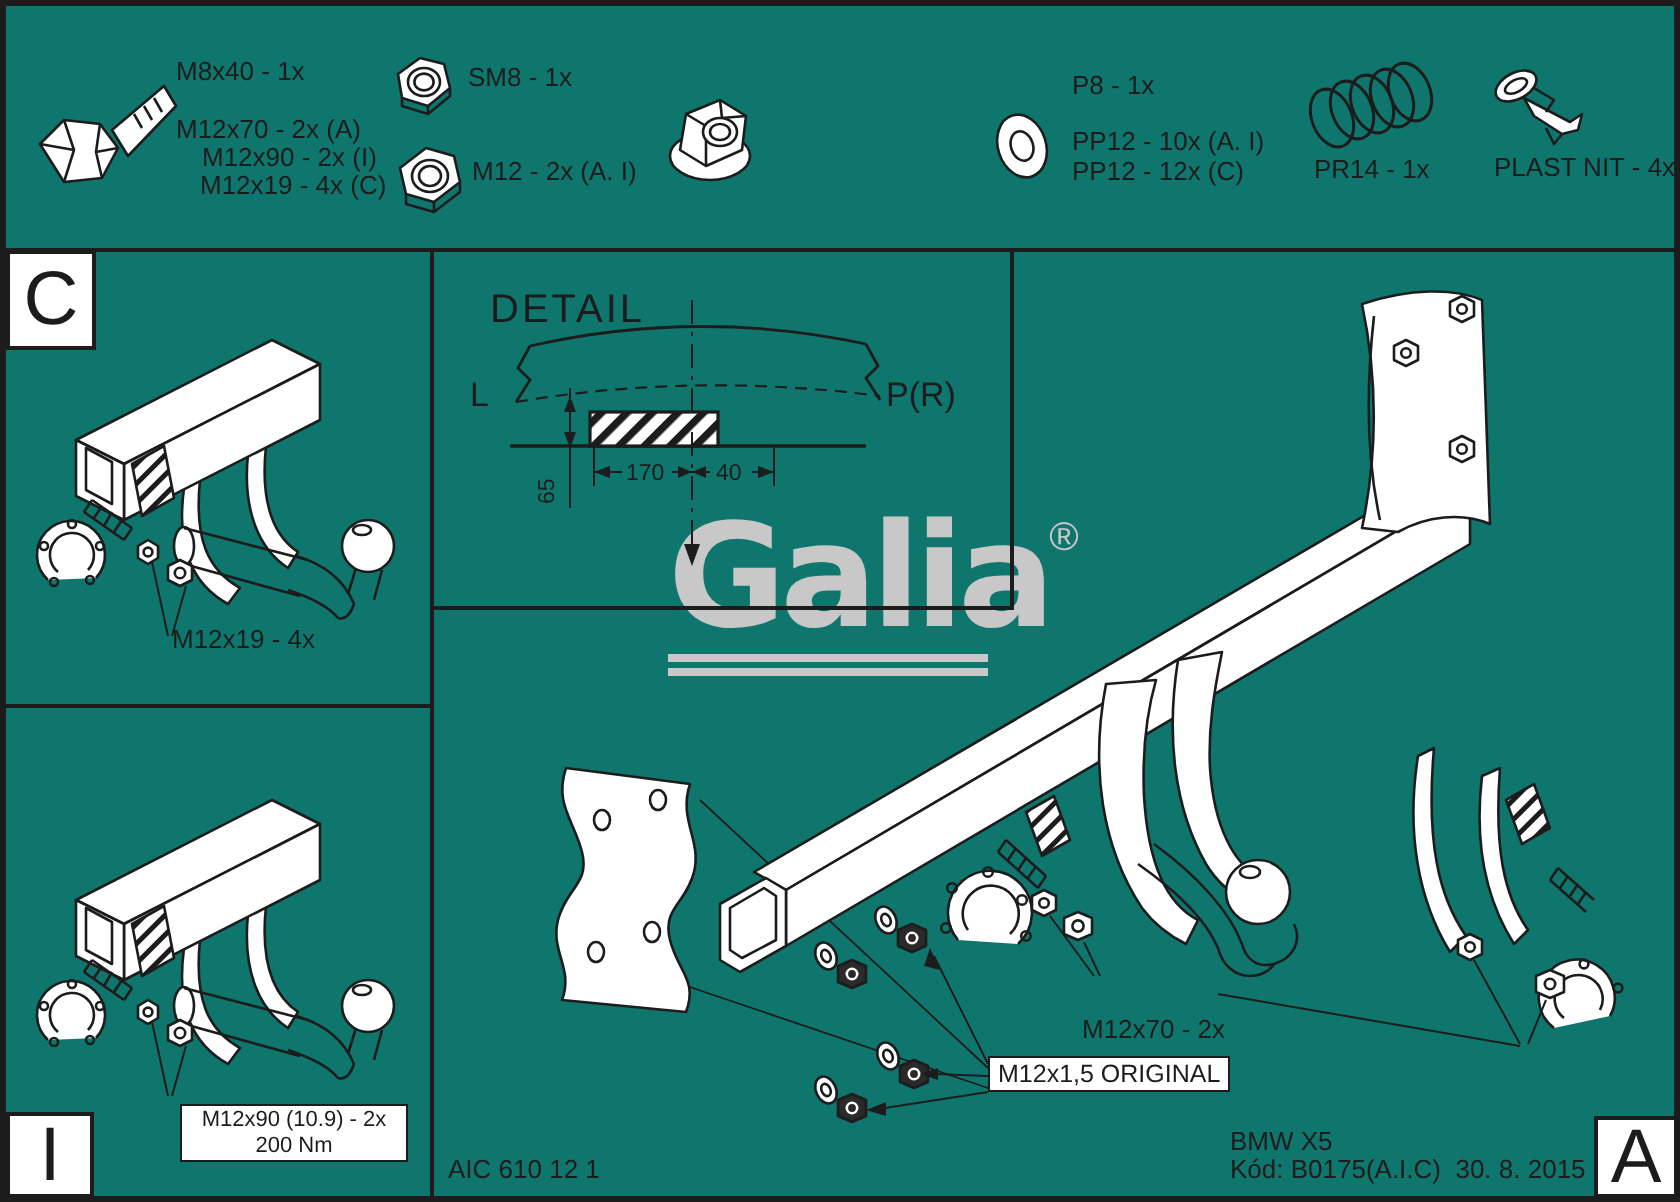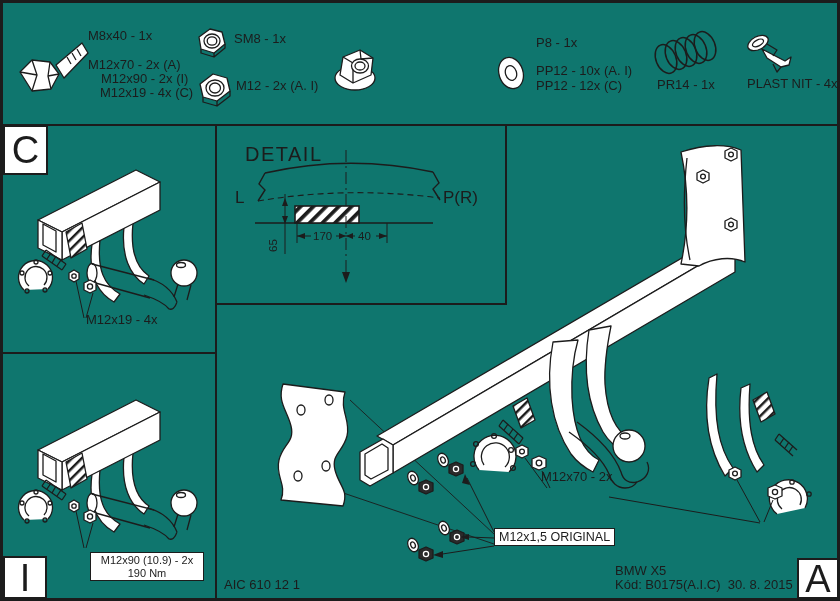--- a/index.html
+++ b/index.html
@@ -148,20 +148,25 @@
         <path d="M24 13 L34 19 L30 25 M38 36 L34 41 L30 33" fill="none"></path>
       </g>
     </svg>
     <span class="lbl" style="left:744px;top:73px;">PLAST NIT - 4x</span>
   </div>
 
   <div class="hline" style="left:3px;top:124px;width:834px;height:2px;"></div>
   <div class="vline" style="left:215px;top:124px;width:2px;height:474px;"></div>
   <div class="hline" style="left:3px;top:352px;width:214px;height:2px;"></div>
 
+  <div class="galia">
+    <span class="word">Galia</span><span class="reg">®</span>
+    <div class="bar"></div>
+    <div class="bar"></div>
+  </div>
 
   <div class="detail-region"></div>
   <svg style="left:215px;top:124px;z-index:3;" width="290" height="179" viewBox="0 0 290 179">
     <defs>
       <pattern id="hd" patternUnits="userSpaceOnUse" width="9" height="9" patternTransform="rotate(45)">
         <rect width="9" height="9" fill="#fff"></rect>
           <line x1="1.5" y1="0" x2="1.5" y2="9" stroke="#1c1c1c" stroke-width="4.5"></line>
       </pattern>
     </defs>
     <g stroke="#1c1c1c" stroke-width="1.4" fill="none">
@@ -191,21 +196,21 @@
   <svg style="left:8px;top:132px;z-index:2;" width="206" height="218" viewBox="0 0 206 218">
     <use href="#hitchAsm"></use>
   </svg>
   <span class="lbl" style="left:86px;top:312px;">M12x19 - 4x</span>
 
   <svg style="left:8px;top:362px;z-index:2;" width="206" height="218" viewBox="0 0 206 218">
     <use href="#hitchAsm"></use>
   </svg>
   <div class="lbl small boxed" style="left:90px;top:552px;width:104px;z-index:4;">
     <div>M12x90 (10.9) - 2x</div>
-    <div>190 Nm</div>
+    <div>200 Nm</div>
   </div>
 
   <svg style="left:217px;top:126px;z-index:2;" width="618" height="466" viewBox="0 0 618 466">
     <defs>
       <pattern id="hm" patternUnits="userSpaceOnUse" width="7" height="7" patternTransform="rotate(45)">
         <rect width="7" height="7" fill="#fff"></rect>
           <line x1="1" y1="0" x2="1" y2="7" stroke="#1c1c1c" stroke-width="3"></line>
       </pattern>
     </defs>
     <g stroke="#1c1c1c" stroke-width="1.3" fill="none" stroke-linejoin="round">
@@ -293,21 +298,21 @@
         <circle cx="559" cy="364" r="2.2"></circle>
         <circle cx="592" cy="368" r="2.2"></circle>
       <path d="M512 344 L518 341 L524 344 L524 351 L518 354 L512 351 Z" fill="#fff"></path>
         <circle cx="518" cy="347.5" r="2.4"></circle>
       <path d="M551 362 L558 359 L565 362 L565 370 L558 373 L551 370 Z" fill="#fff"></path>
         <circle cx="558" cy="366" r="2.6"></circle>
       <path d="M520 354 L543 396 M556 374 L547 396 M543 397 L392 371" stroke-width="1"></path>
     </g>
   </svg>
 
-  <span class="lbl" style="left:541px;top:469px;">M12x70 - 2x</span>
+  <span class="lbl" style="left:541px;top:507px;">M12x70 - 2x</span>
   <div class="lbl boxed" style="left:494px;top:528px;font-size:12.5px;z-index:4;">M12x1,5 ORIGINAL</div>
 
   <div class="letterbox" style="left:3px;top:125px;width:41px;height:46px;">
     <span>C</span>
   </div>
   <div class="letterbox" style="left:3px;top:556px;width:40px;height:39px;">
     <span>I</span>
   </div>
   <div class="letterbox" style="left:797px;top:558px;width:38px;height:37px;">
     <span>A</span>

